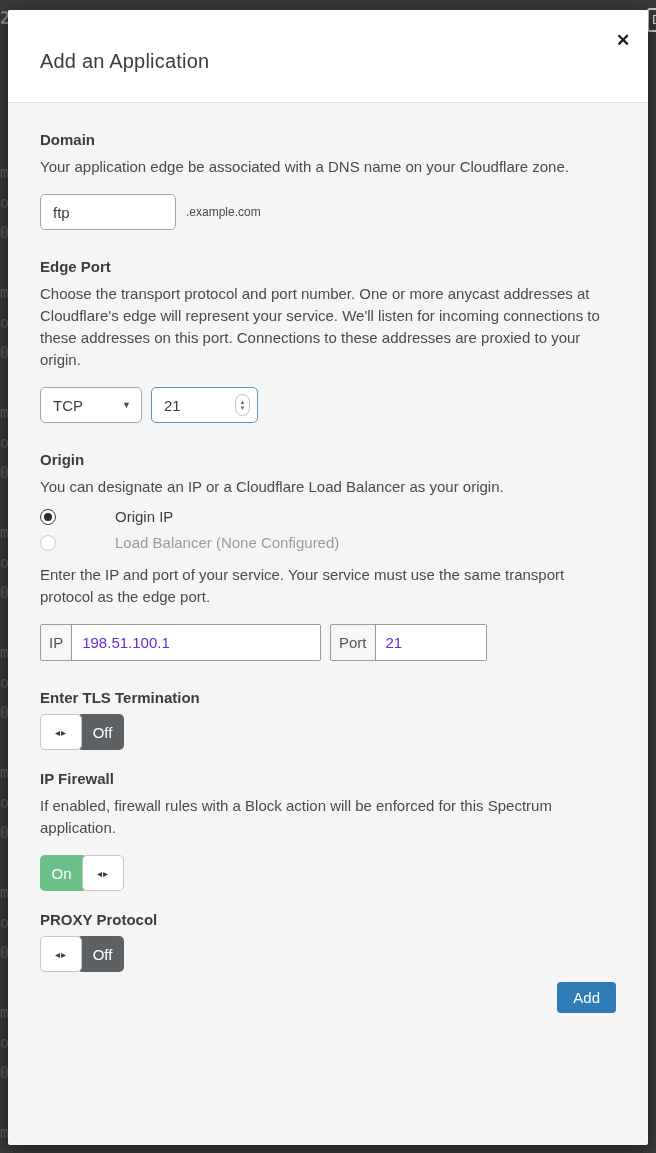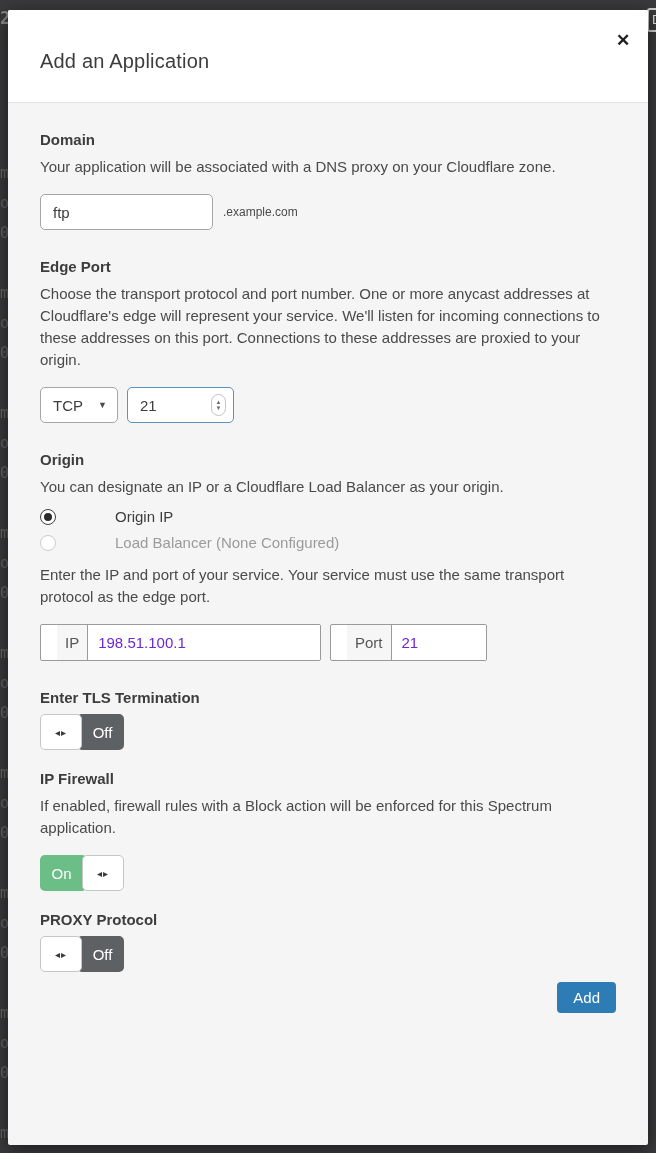--- a/index.html
+++ b/index.html
@@ -50,30 +50,30 @@
   .section { margin-top:28px; }
   .section.first { margin-top:0; }
   .section.tight { margin-top:20px; }
   .sec-heading { font-size:15px; font-weight:bold; color:#3d3d3d; margin-bottom:8px; }
   .sec-desc { font-size:15px; color:#4a4a4a; line-height:22px; margin-bottom:16px; max-width:580px; }
   .sec-desc.no-gap { margin-bottom:10px; }
 
   
   .row { display:flex; align-items:center; }
   .text-input {
-    width:173px; height:36px; background:#fff;
+    width:136px; height:36px; background:#fff;
     border:1px solid #a6a6a6; border-radius:5px;
     font-size:15px; color:#3d3d3d; padding:0 12px;
     font-family:"Liberation Sans", sans-serif; outline:none;
   }
   .suffix { font-size:12px; color:#4a4a4a; margin-left:10px; }
 
   
   .select {
-    width:78px; height:36px; background:#fff;
+    width:102px; height:36px; background:#fff;
     border:1px solid #a6a6a6; border-radius:5px;
     display:flex; align-items:center; justify-content:space-between;
     padding:0 10px 0 12px; cursor:pointer; margin-right:9px;
   }
   .select-value { font-size:15px; color:#3d3d3d; }
   .caret { font-size:9px; color:#4a4a4a; }
 
   
   .number-wrap { position:relative; width:107px; height:36px; }
   .number-input {
@@ -108,21 +108,21 @@
   
   .prefix-group {
     display:flex; align-items:stretch; height:37px; background:#fff;
     border:1px solid #9a9a9a; border-radius:2px; overflow:hidden;
   }
   .prefix-group.ip { width:281px; margin-right:9px; }
   .prefix-group.port { width:157px; }
   .prefix-cell {
     background:#f6f6f6; border-right:1px solid #9a9a9a;
     display:flex; align-items:center; justify-content:center;
-    font-size:15px; color:#555; padding:0 8px; flex:none;margin-left:16px;
+    font-size:15px; color:#555; padding:0 8px; flex:none;
   }
   .prefix-input {
     border:none; outline:none; flex:1; min-width:0;
     font-size:15px; color:#6d28d9; padding:0 10px;
     font-family:Liberation Sans, sans-serif;
   }
 
   
   .toggle { display:flex; width:84px; height:36px; cursor:pointer; }
   .toggle-handle {
@@ -192,21 +192,21 @@
 
   <div class="modal-header">
     <h1 class="modal-title">Add an Application</h1>
     <button class="close-btn">✕</button>
   </div>
 
   <div class="modal-body">
 
     <div class="section first">
       <div class="sec-heading">Domain</div>
-      <div class="sec-desc">Your application will be associated with a DNS proxy on your Cloudflare zone.</div>
+      <div class="sec-desc">Your application edge be associated with a DNS name on your Cloudflare zone.</div>
       <div class="row">
         <input class="text-input" type="text" value="ftp" style="">
         <span class="suffix">.example.com</span>
       </div>
     </div>
 
     <div class="section">
       <div class="sec-heading">Edge Port</div>
       <div class="sec-desc">Choose the transport protocol and port number. One or more anycast addresses at Cloudflare's edge will represent your service. We'll listen for incoming connections to these addresses on this port. Connections to these addresses are proxied to your origin.</div>
       <div class="row">

